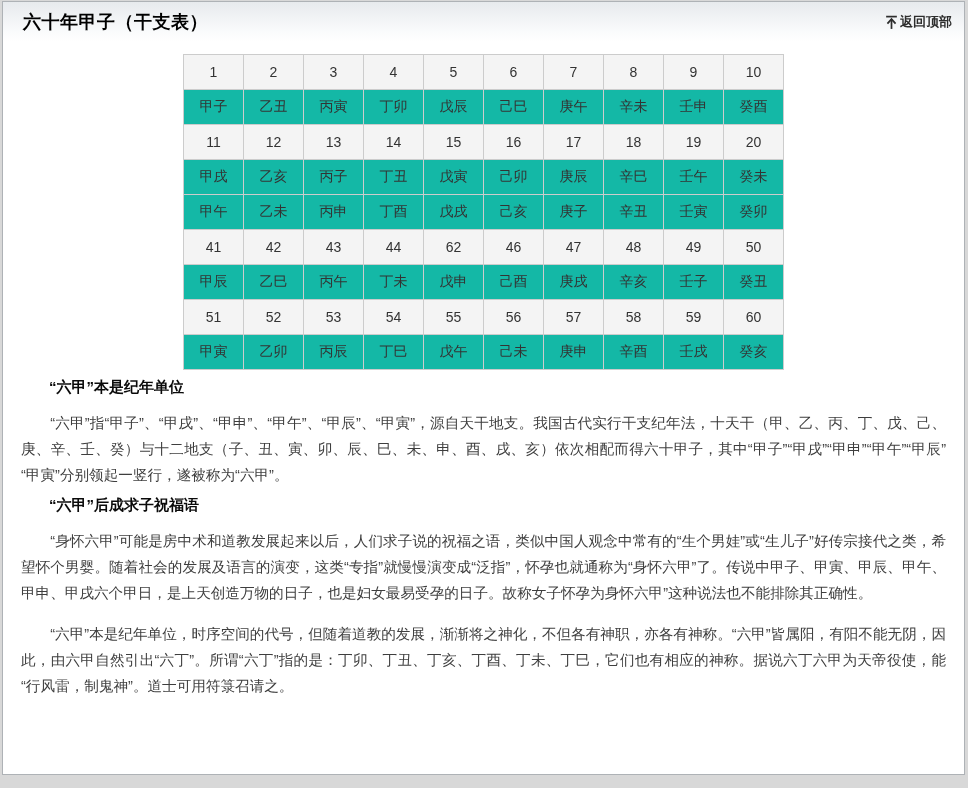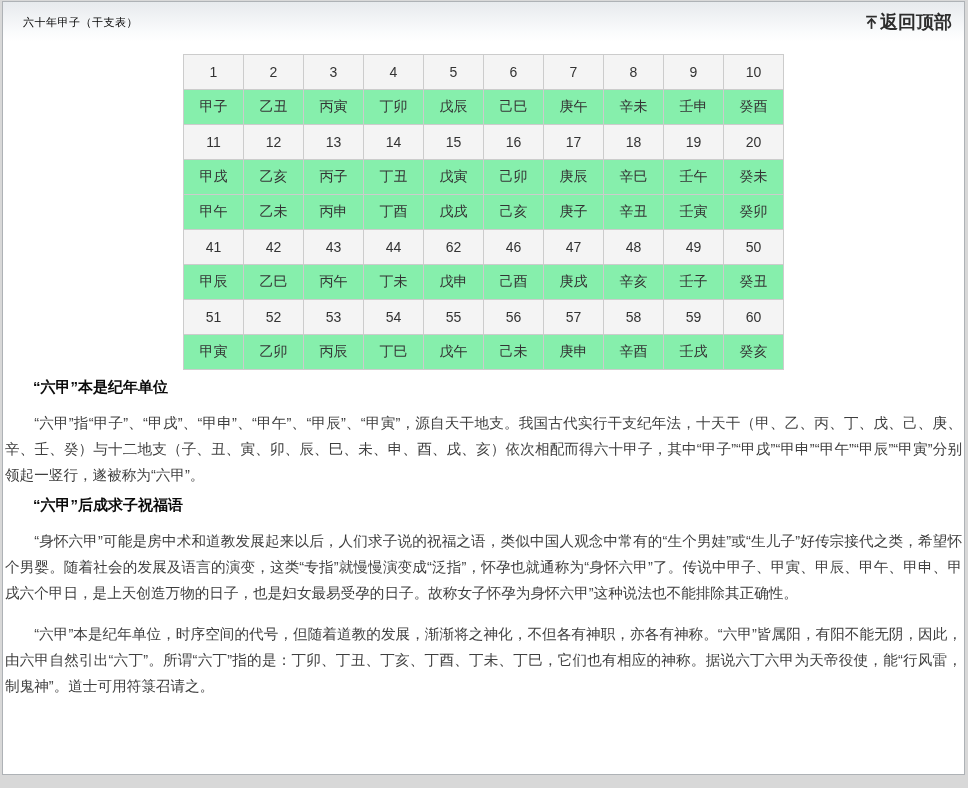--- a/index.html
+++ b/index.html
@@ -21,31 +21,31 @@
   }
   .header-bar {
     height: 40px;
     background: linear-gradient(to bottom, #e7eaed, #fafbfc 75%, #ffffff);
     display: flex;
     align-items: center;
     justify-content: space-between;
     padding: 0 12px 0 20px;
   }
   .page-title {
-    font-size: 11px;
-    font-weight: normal;
+    font-size: 18px;
+    font-weight: bold;
     color: #000000;
     letter-spacing: 0.5px;
     text-align: right;
   }
   .back-link {
     display: flex;
     align-items: center;
     gap: 2px;
-    font-size: 18px;
+    font-size: 13px;
     font-weight: bold;
     color: #2d2d2d;
     text-decoration: none;
     cursor: pointer;
   }
   .back-link svg { display: block; }
   table.ganzhi-table {
     border-collapse: collapse;
     margin: 12px auto 0 auto;
   }
@@ -53,23 +53,23 @@
     width: 60px;
     height: 35px;
     border: 1px solid #cccccc;
     text-align: center;
     vertical-align: middle;
     font-size: 14px;
     color: #333333;
     padding: 0;
   }
   tr.numbers td { background: #f4f4f4; }
-  tr.ganzhi  td { background: #86efac; }
+  tr.ganzhi  td { background: #14b8a6; }
   .article {
-    padding: 0 2px;
+    padding: 0 18px;
     color: #3e3e3e;
     font-size: 14.6px;
   }
   .article h3 {
     font-size: 15px;
     font-weight: bold;
     color: #0a0a0a;
     line-height: 16px;
     margin: 9px 0 0 28px;
   }

